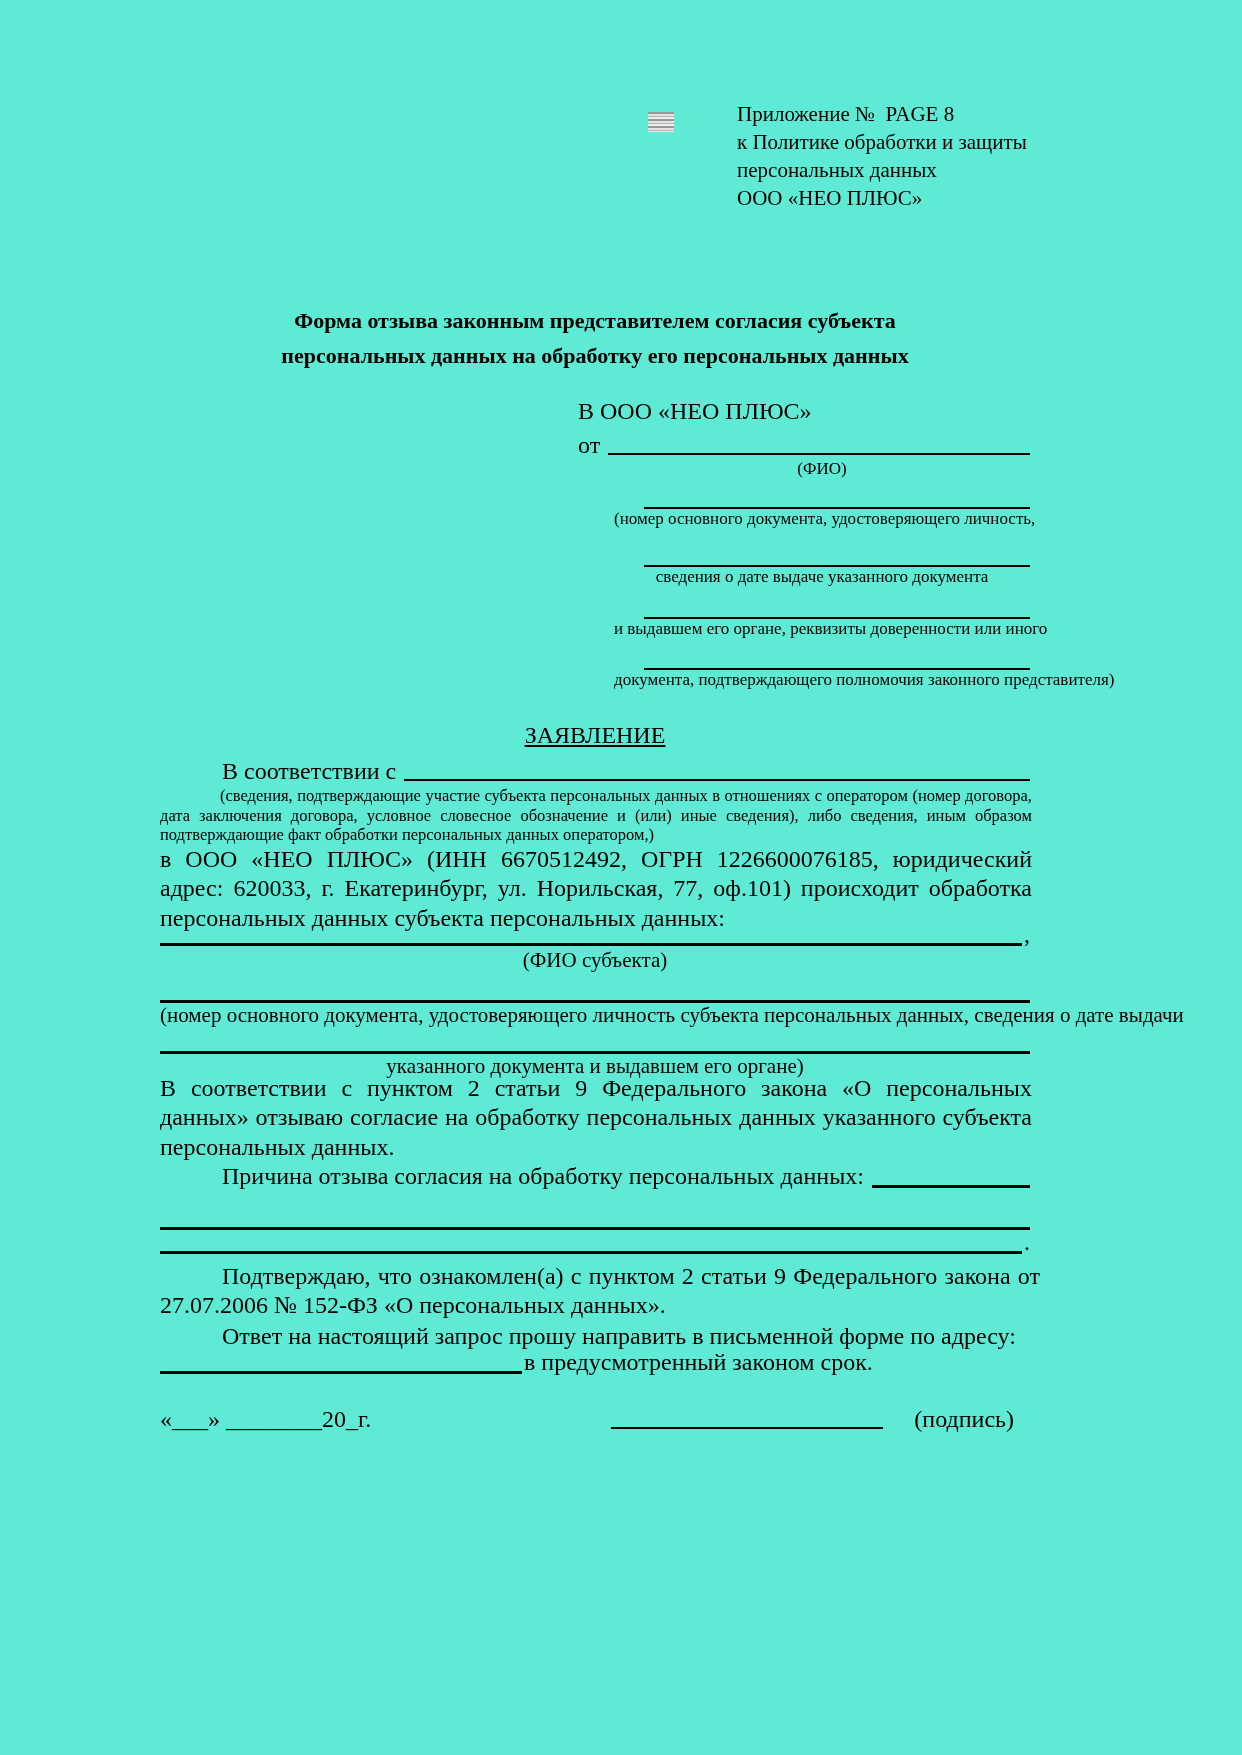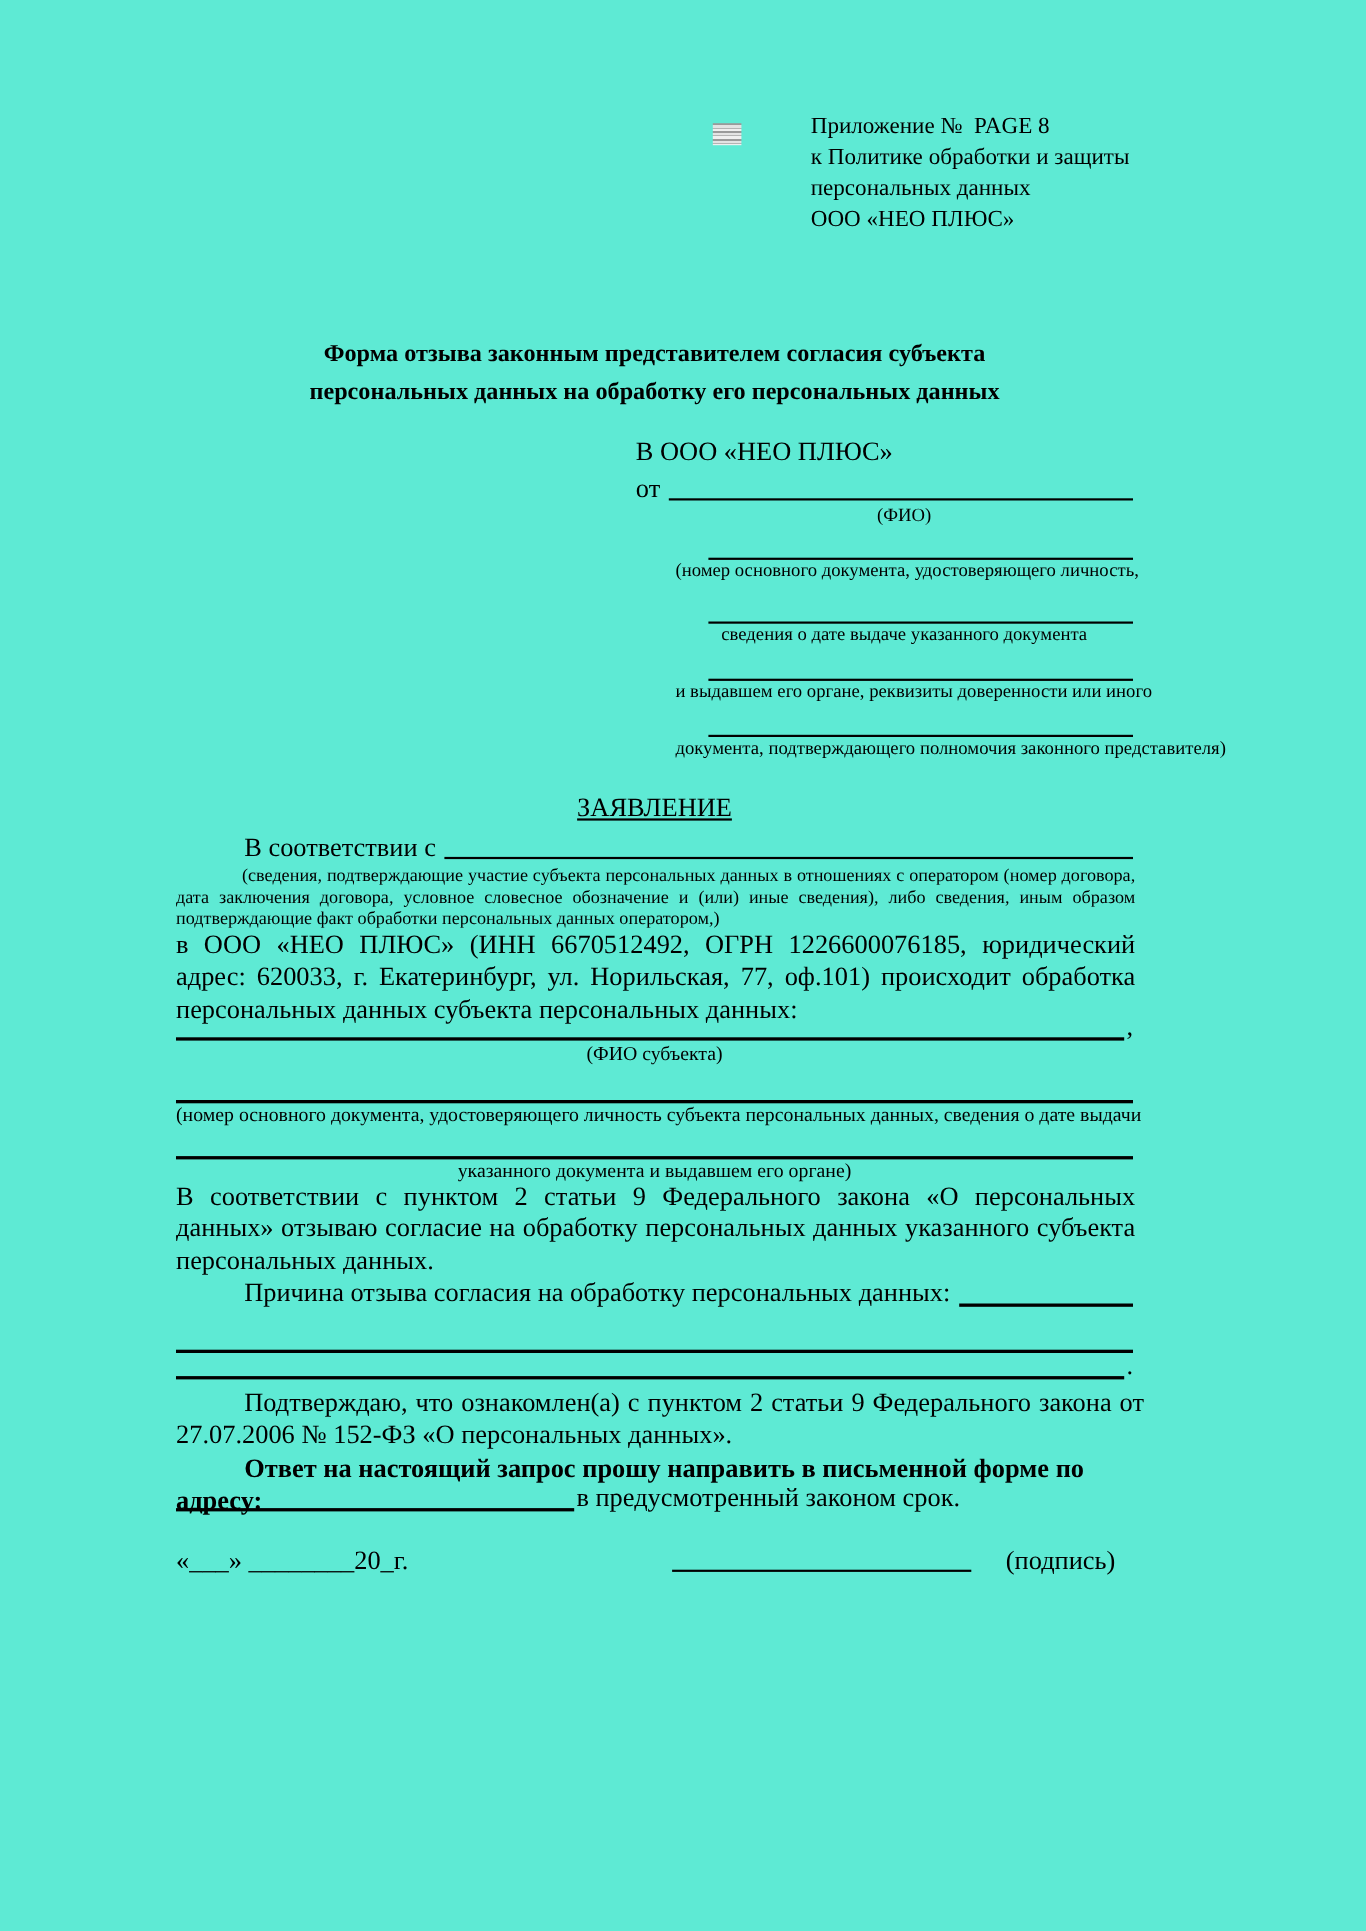--- a/index.html
+++ b/index.html
@@ -38,26 +38,26 @@
 
   .intro { left:160px; top:757px; width:870px; height:28px; white-space:nowrap; }
 
   .fineprint { left:160px; top:786px; width:872px; font-size:16.5px; line-height:19.5px; text-align:justify; text-indent:60px; }
 
   .para { left:160px; width:872px; line-height:29.3px; text-align:justify; }
   .ind { text-indent:62px; }
   .op { top:845px; }
   .wd { top:1074px; }
   .cf { top:1262px; width:880px; }
-  .rp { top:1322px; text-align:left;font-weight:bold; }
+  .rp { top:1322px; text-align:left; }
 
   .subj { left:160px; top:920px; width:870px; }
   .comrow { height:28px; }
   .comrow .blank, .rl2row .blank, .reason .blank { margin-bottom:2px; }
-  .flabel2 { font-size:18px; text-align:center; height:26px; white-space:nowrap; }
+  .flabel2 { font-size:21px; text-align:center; height:26px; white-space:nowrap; }
   .s2 { height:26px; } .s3 { height:22px; }
 
   .reason { top:1162px; left:160px; width:870px; height:28px; white-space:nowrap; }
   .rl1 { left:160px; top:1190px; width:870px; height:37px; border-bottom:3px solid #000; }
   .rl2row { left:160px; top:1230px; width:870px; height:26px; }
 
   .replyrow { left:160px; top:1350px; width:872px; height:26px; white-space:nowrap; }
   .addrblank { flex:0 0 362px; margin-bottom:2px; }
   .replyrow .suffix { margin-left:2px; }
 

